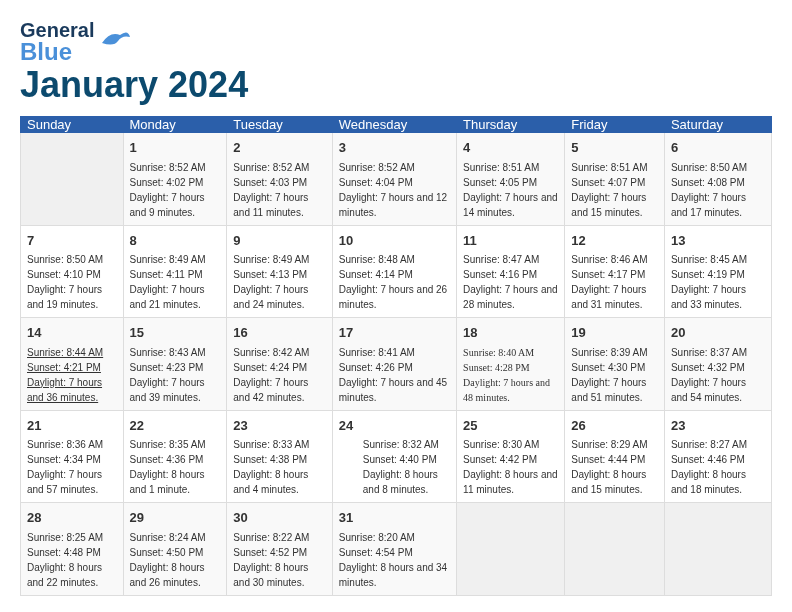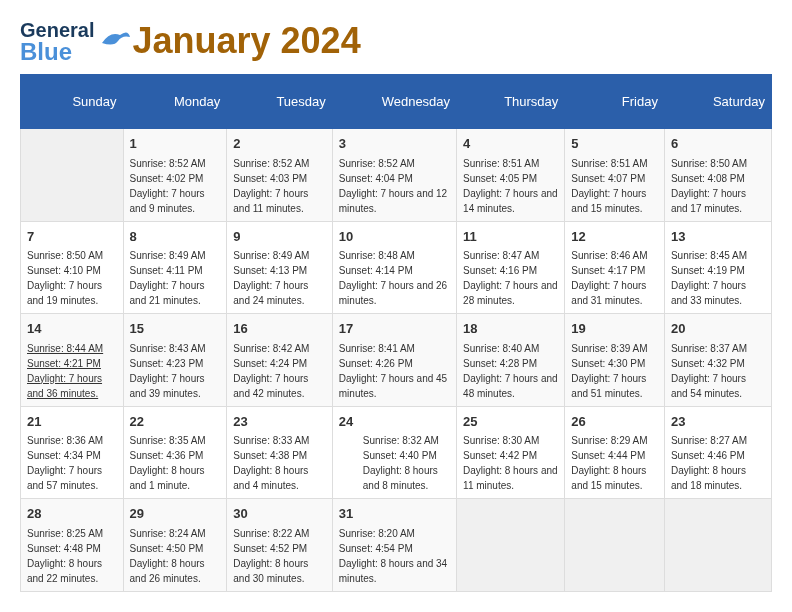--- a/index.html
+++ b/index.html
@@ -7,50 +7,51 @@
       font-family: Arial, sans-serif;
       background: #fff;
       width: 792px;
       min-height: 612px;
       padding: 20px;
     }
     .header {
       display: flex;
       align-items: flex-start;
       margin-bottom: 10px;
+      flex-direction: column;
     }
     .logo {
       display: flex;
       flex-direction: column;
       align-items: flex-start;
     }
     .title-block {
       text-align: right;
     }
     .month-title {
       font-size: 36px;
       font-weight: bold;
-      color: #a16207;
+      color: #0c4a6e;
     }
     .location {
       font-size: 16px;
       color: #333;
     }
     table {
       width: 100%;
       border-collapse: collapse;
       font-size: 11px;
     }
     thead tr {
       background-color: #2b5faa;
       color: #fff;
     }
     thead th {
-      padding: 19px 6px;
-      text-align: right;
+      padding: 0 6px;
+      text-align: left;
       font-size: 13px;
       font-weight: normal;
       border: 1px solid #2b5faa;
     }
     tbody tr {
       border-bottom: 1px solid #ddd;
     }
     tbody tr:nth-child(odd) {
       background-color: #f9f9f9;
     }
@@ -214,21 +215,21 @@
 Daylight: 7 hours and 42 minutes.</div>
         </td>
         <td>
           <span class="day-num">17</span>
           <div class="day-info" style="white-space: pre-line;">Sunrise: 8:41 AM
 Sunset: 4:26 PM
 Daylight: 7 hours and 45 minutes.</div>
         </td>
         <td>
           <span class="day-num">18</span>
-          <div class="day-info" style="white-space: pre-line;">Sunrise: 8:40 AM
+          <div class="day-info" style="white-space: pre-line; font-family: Liberation Serif, serif;">Sunrise: 8:40 AM
 Sunset: 4:28 PM
 Daylight: 7 hours and 48 minutes.</div>
         </td>
         <td>
           <span class="day-num">19</span>
           <div class="day-info" style="white-space: pre-line;">Sunrise: 8:39 AM
 Sunset: 4:30 PM
 Daylight: 7 hours and 51 minutes.</div>
         </td>
         <td>

